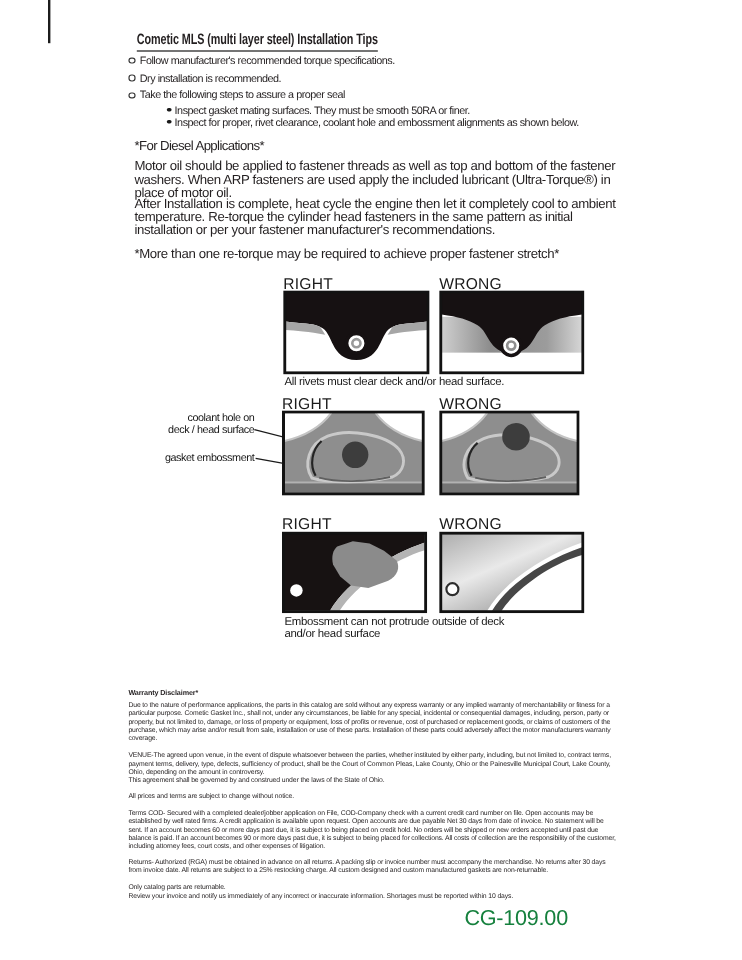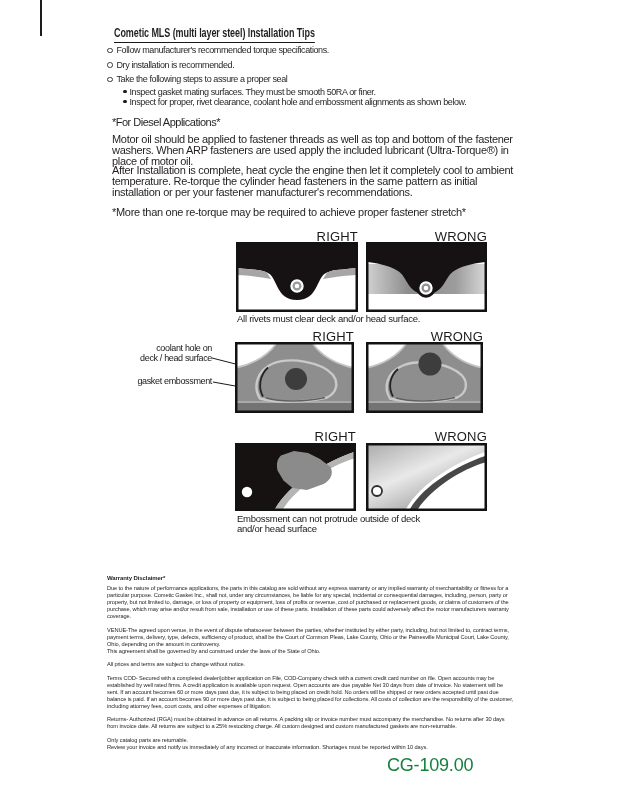--- a/index.html
+++ b/index.html
@@ -8,31 +8,31 @@
     font-family:"Liberation Sans", sans-serif; color:#231f20; overflow:hidden;
   }
   .scan-mark { position:absolute; left:40px; top:0; width:1.5px; height:36px; background:#1c1c1c; }
 
   .title { position:absolute; left:114px; top:26px; margin:0; font-size:12.5px; font-weight:bold; white-space:nowrap; }
   .title .squeeze { display:inline-block; transform:scaleX(0.72); transform-origin:0 50%;
     border-bottom:1.6px solid #1a1a1a; padding-bottom:1.5px; letter-spacing:-0.1px; }
 
   .bullets { position:absolute; left:107px; top:43px; font-size:9px; letter-spacing:-0.4px; }
   .b-main { display:flex; align-items:center; height:14.5px; gap:4px; white-space:nowrap; }
-  .b-sub  { display:flex; align-items:center; height:10px; gap:3px; margin-left:16px; white-space:nowrap; }
+  .b-sub  { display:flex; align-items:center; height:10px; gap:3px; margin-left:32px; white-space:nowrap; }
   .odot { width:3.5px; height:3.5px; border:1px solid #3a3a3a; border-radius:50%; flex:none; }
   .fdot { width:3.5px; height:3.5px; background:#1a1a1a; border-radius:50%; flex:none; }
 
   .diesel-h { position:absolute; left:112px; top:116px; margin:0; font-size:11px; font-weight:normal; letter-spacing:-0.5px; white-space:nowrap; }
   .body { position:absolute; left:112px; margin:0; width:402px; font-size:11px; letter-spacing:-0.3px; line-height:10.8px; }
   .p1 { top:134px; }
   .p2 { top:165px; }
   .p3 { top:207px; width:420px; }
 
-  .lbl { position:absolute; font-size:13px; color:#1b1b1b; text-align:right; letter-spacing:0.2px; }
+  .lbl { position:absolute; font-size:13px; color:#1b1b1b; text-align:left; letter-spacing:0.2px; }
   .dbox { position:absolute; }
   .dbox svg { display:block; }
   .cap { position:absolute; margin:0; font-size:9.5px; letter-spacing:-0.25px; line-height:9.5px; color:#181818; }
   .pre { white-space:pre-line; }
 
   .callout { position:absolute; left:120px; width:92px; text-align:right; font-size:9px;
     letter-spacing:-0.35px; line-height:9.5px; color:#181818; }
   .co1 { top:344px; }
   .co2 { top:377px; }
   .callout-lines { position:absolute; left:205px; top:350px; }

